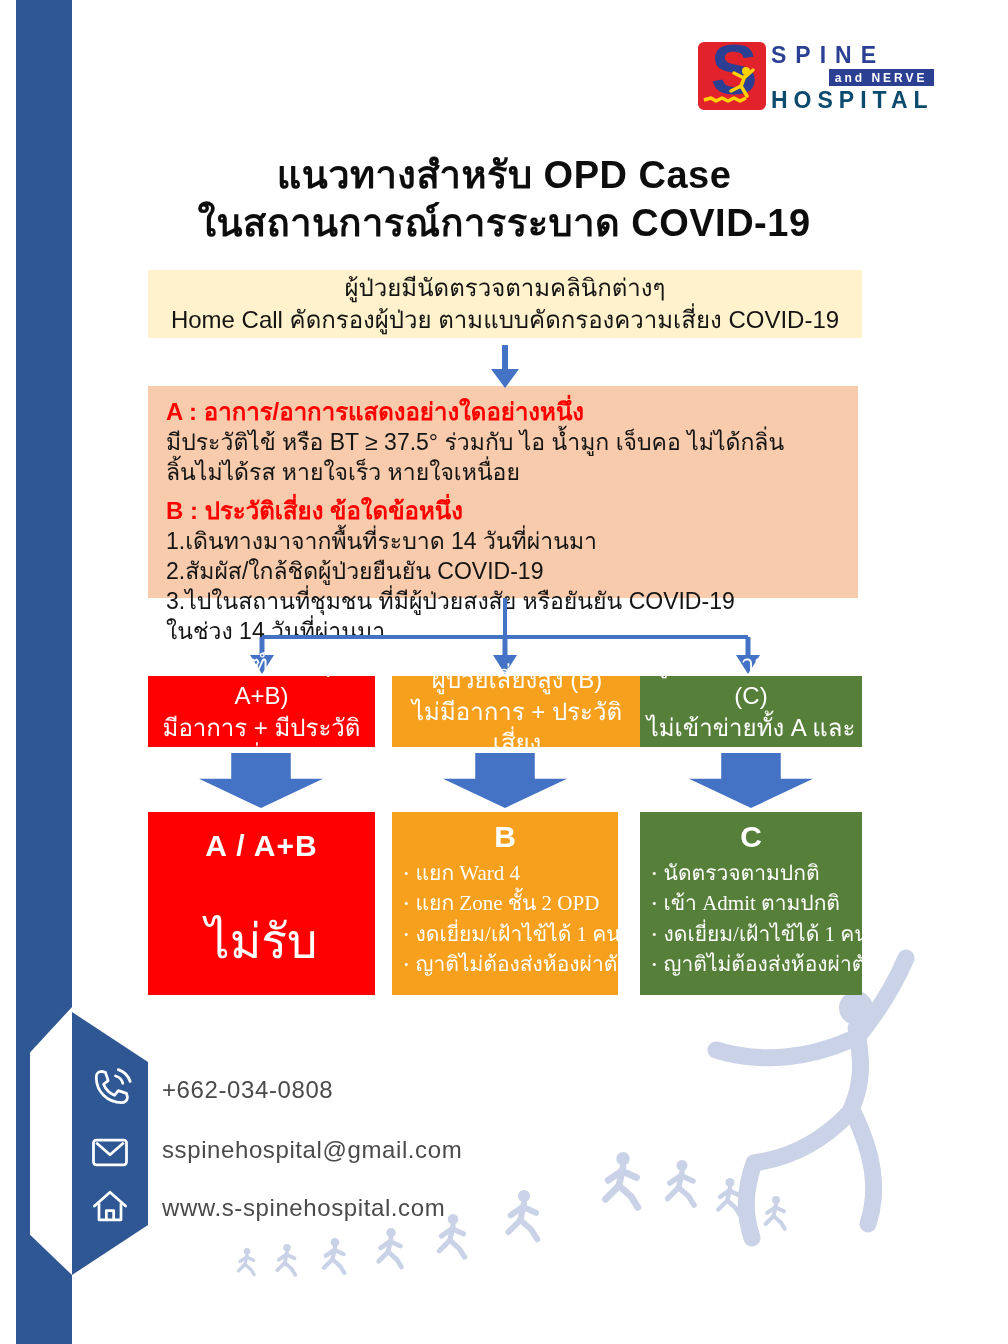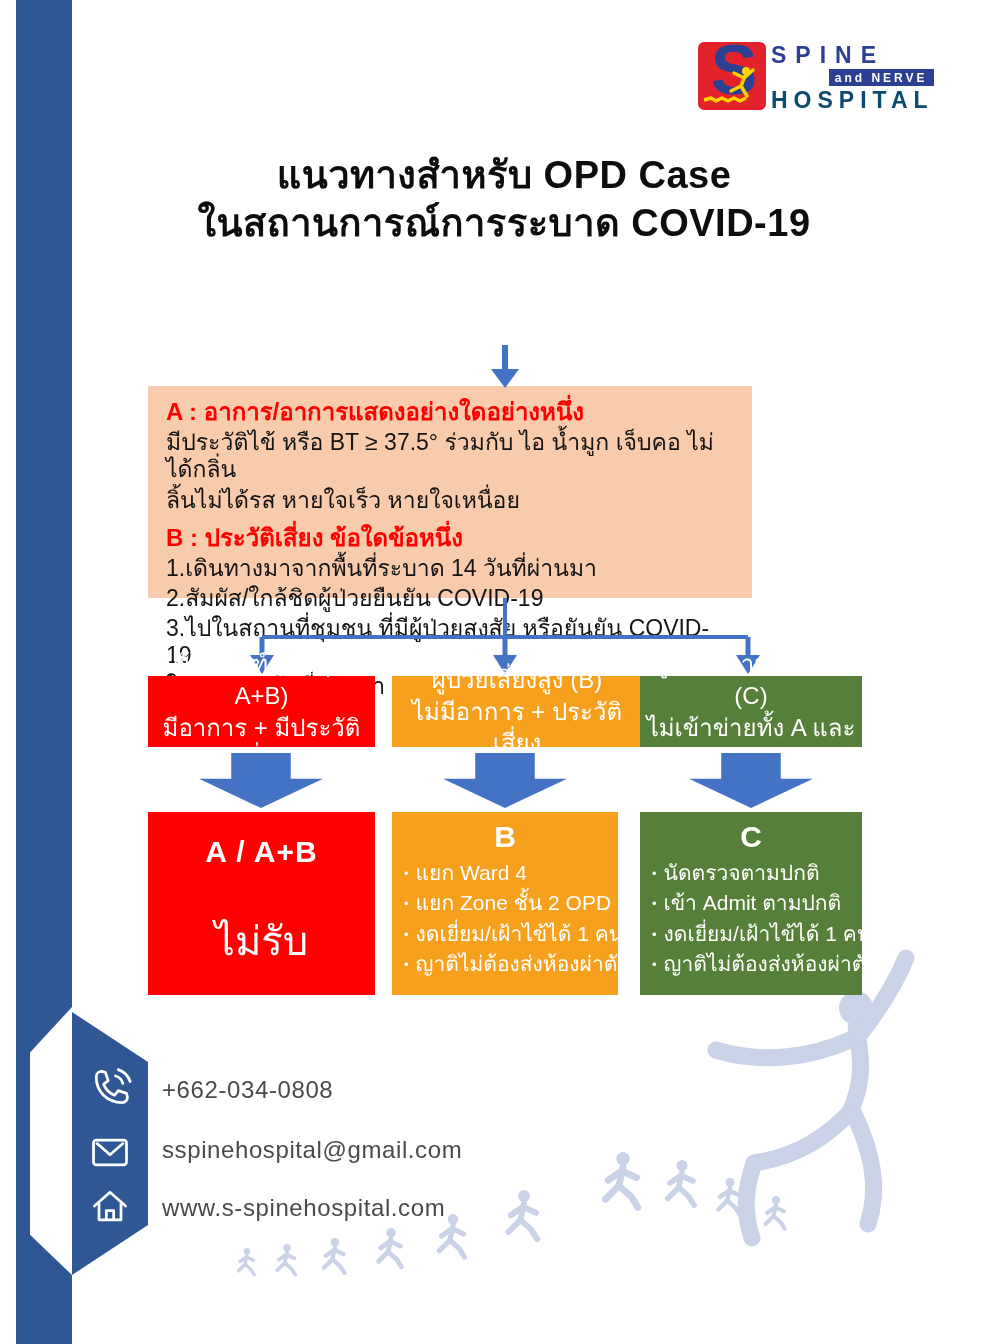--- a/index.html
+++ b/index.html
@@ -27,42 +27,42 @@
   .logo-text { display:flex; flex-direction:column; margin-left:5px; padding-top:2px; }
   .logo-spine { color:#2B3F93; font-weight:700; font-size:23px; letter-spacing:9px; line-height:1; }
   .logo-nerve { margin-left:auto; background:#2B3F93; color:#ffffff; font-weight:700; font-size:12px; letter-spacing:3px; padding:2px 6px 1px; margin-top:2px; }
   .logo-hospital { color:#0c4a6e; font-weight:700; font-size:23px; letter-spacing:6px; line-height:1.1; margin-top:2px; }
   
   .title { position:absolute; left:0; top:152px; width:1008px; text-align:center; z-index:2;
     font-size:38px; font-weight:800; color:#0d0d0d; line-height:1.25; letter-spacing:0.5px; }
   
   .intro-box { position:absolute; left:148px; top:270px; width:714px; height:68px; background:#FFF2CC; z-index:2;
     display:flex; flex-direction:column; justify-content:center; text-align:center; font-size:24px; color:#141414; line-height:1.35; }
-  .criteria-box { position:absolute; left:148px; top:386px; width:604px; height:212px; background:#F8CBAD; z-index:2;
+  .criteria-box { position:absolute; left:148px; top:386px; width:710px; height:212px; background:#F8CBAD; z-index:2;
     padding:10px 18px; font-size:23px; color:#141414; line-height:1.18; }
   .crit-head { color:#FF0000; font-weight:700; font-size:24px; margin-top:2px; }
   .crit-line { margin-top:3px; }
   .crit-head.b { margin-top:10px; }
   .cat { position:absolute; top:676px; height:71px; z-index:2; color:#ffffff; display:flex; flex-direction:column;
     justify-content:center; text-align:center; font-size:24px; line-height:1.32; }
   .cat.red { left:148px; width:227px; background:#FE0000; }
   .cat.orange { left:392px; width:250px; background:#F7A01D; }
   .cat.green { left:640px; width:222px; background:#56803A; }
   .block-arrow { position:absolute; top:753px; width:124px; height:55px; background:#4472C4; z-index:2;
     clip-path:polygon(26% 0, 74% 0, 74% 47%, 100% 47%, 50% 100%, 0 47%, 26% 47%); }
   .ba1 { left:199px; } .ba2 { left:443px; } .ba3 { left:689px; }
   .out { position:absolute; top:812px; height:183px; z-index:2; color:#ffffff; }
   .out.red { left:148px; width:227px; background:#FE0000; display:flex; flex-direction:column; justify-content:center; align-items:center; gap:40px; }
   .out.red .t1 { font-size:30px; font-weight:700; letter-spacing:1px; }
-  .out.red .t2 { font-size:40px; font-weight:500; }
+  .out.red .t2 { font-size:48px; font-weight:500; }
   .out.orange { left:392px; width:226px; background:#F7A01D; }
   .out.green { left:640px; width:222px; background:#56803A; }
   .out .head { text-align:center; font-size:30px; font-weight:700; padding-top:8px; }
   .out ul { list-style:none; padding:4px 6px 0 12px; }
-  .out li { font-size:21px; line-height:1.45; white-space:nowrap; }
+  .out li { font-size:21px; line-height:1.45; white-space:nowrap;font-family:Liberation Serif, serif; }
   .out li::before { content:"•"; font-size:13px; vertical-align:2px; margin-right:7px; }
   
   .connector-svg { position:absolute; left:0; top:0; z-index:2; pointer-events:none; }
   
   .contact-row { position:absolute; left:162px; z-index:5; font-size:24px; color:#4a4a4a; letter-spacing:0.6px; }
   .c-phone { top:1076px; } .c-mail { top:1136px; } .c-web { top:1194px; }
 </style>
 </head>
 <body>
 
@@ -132,20 +132,24 @@
       <div class="logo-nerve">and NERVE</div>
       <div class="logo-hospital">HOSPITAL</div>
     </div>
   </div>
 
   <div class="title">
     <div>แนวทางสำหรับ OPD Case</div>
     <div>ในสถานการณ์การระบาด COVID-19</div>
   </div>
 
+  <div class="intro-box">
+    <div>ผู้ป่วยมีนัดตรวจตามคลินิกต่างๆ</div>
+    <div>Home Call คัดกรองผู้ป่วย ตามแบบคัดกรองความเสี่ยง COVID-19</div>
+  </div>
 
   <div class="criteria-box">
     <div class="crit-head">A : อาการ/อาการแสดงอย่างใดอย่างหนึ่ง</div>
     <div class="crit-line">มีประวัติไข้ หรือ BT ≥ 37.5° ร่วมกับ ไอ น้ำมูก เจ็บคอ ไม่ได้กลิ่น</div>
     <div class="crit-line">ลิ้นไม่ได้รส หายใจเร็ว หายใจเหนื่อย</div>
     <div class="crit-head b">B : ประวัติเสี่ยง ข้อใดข้อหนึ่ง</div>
     <div class="crit-line">1.เดินทางมาจากพื้นที่ระบาด 14 วันที่ผ่านมา</div>
     <div class="crit-line">2.สัมผัส/ใกล้ชิดผู้ป่วยยืนยัน COVID-19</div>
     <div class="crit-line">3.ไปในสถานที่ชุมชน ที่มีผู้ป่วยสงสัย หรือยันยัน COVID-19</div>
     <div class="crit-line">ในช่วง 14 วันที่ผ่านมา</div>

